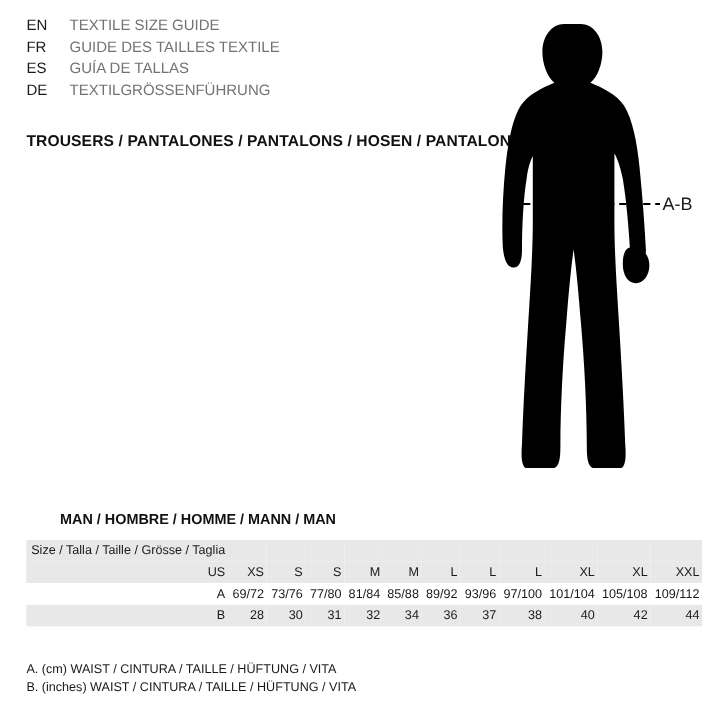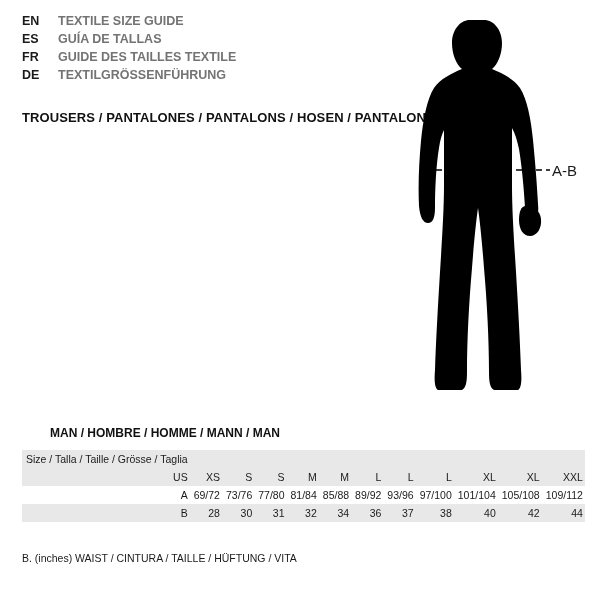--- a/index.html
+++ b/index.html
@@ -19,21 +19,20 @@
     width: 600px;
     height: 600px;
   }
 
   
   .lang-block {
     position: absolute;
     top: 14px;
     left: 22px;
     width: 330px;
-    font-weight: bold;
   }
   .lang-row {
     display: flex;
     align-items: baseline;
     height: 18px;
   }
   .lang-code {
     width: 36px;
     font-size: 12.5px;
     color: #1a1a1a;
@@ -127,26 +126,26 @@
 <body>
 
 <div class="page">
 
   <div class="lang-block">
     <div class="lang-row">
       <span class="lang-code">EN</span>
       <span class="lang-text">TEXTILE SIZE GUIDE</span>
     </div>
     <div class="lang-row">
+      <span class="lang-code">FR</span>
+      <span class="lang-text">GUIDE DES TAILLES TEXTILE</span>
+    </div>
+    <div class="lang-row">
       <span class="lang-code">ES</span>
       <span class="lang-text">GUÍA DE TALLAS</span>
-    </div>
-    <div class="lang-row">
-      <span class="lang-code">FR</span>
-      <span class="lang-text">GUIDE DES TAILLES TEXTILE</span>
     </div>
     <div class="lang-row">
       <span class="lang-code">DE</span>
       <span class="lang-text">TEXTILGRÖSSENFÜHRUNG</span>
     </div>
   </div>
 
   <div class="section-title">TROUSERS / PANTALONES / PANTALONS / HOSEN / PANTALONI</div>
 
   <div class="figure-wrap">
@@ -254,16 +253,17 @@
         <td class="data-col">37</td>
         <td class="data-col">38</td>
         <td class="data-col">40</td>
         <td class="data-col">42</td>
         <td class="data-col">44</td>
       </tr>
     </tbody>
   </table>
 
   <div class="footnotes">
+    <div>A. (cm) WAIST / CINTURA / TAILLE / HÜFTUNG / VITA</div>
     <div>B. (inches) WAIST / CINTURA / TAILLE / HÜFTUNG / VITA</div>
   </div>
 
 </div>
 
 </body></html>

